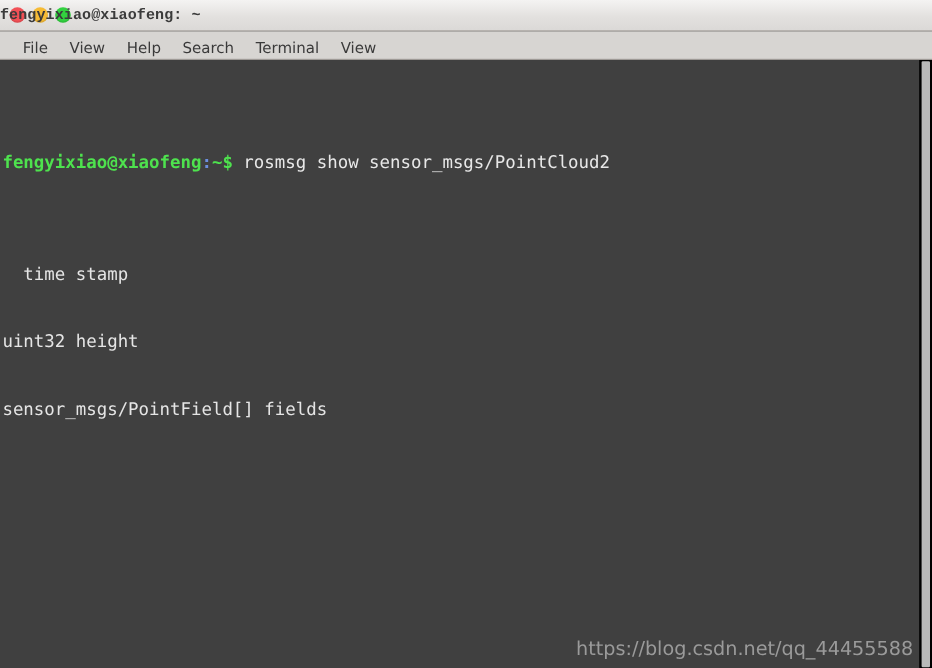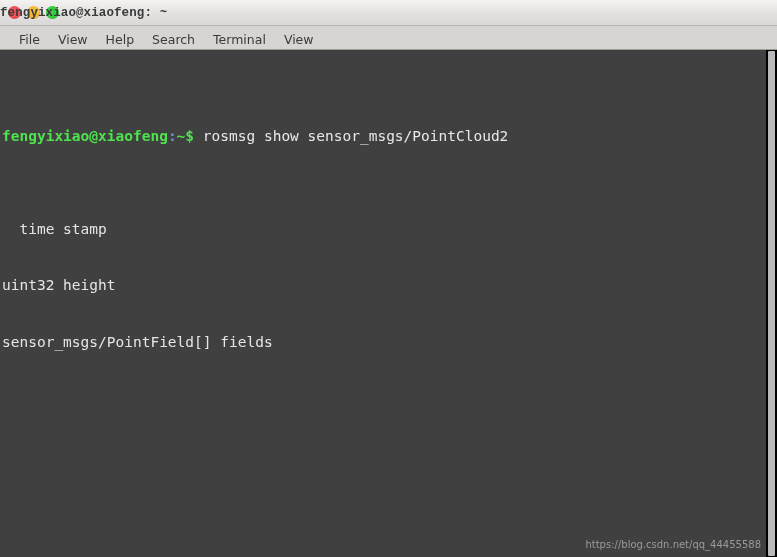--- a/index.html
+++ b/index.html
@@ -119,21 +119,21 @@
     height: calc(100% - 2px);
     background: #b9b9b9;
     border-radius: 1px;
   }
   
   #watermark {
     position: absolute;
     right: 16px;
     bottom: 7px;
     font-family: "DejaVu Sans", sans-serif;
-    font-size: 10px;
+    font-size: 16px;
     color: #9a9a9a;
     white-space: nowrap;
     padding-left: 32px;
   }
 </style>
 </head>
 <body>
 
 <div id="window">
 

